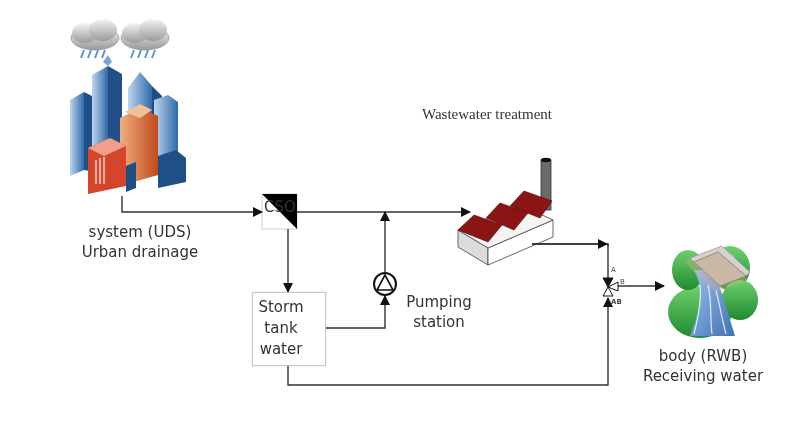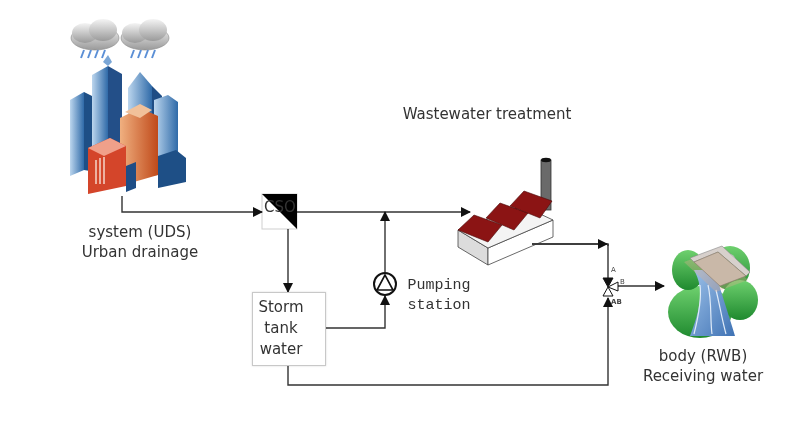--- a/index.html
+++ b/index.html
@@ -157,31 +157,31 @@
 
 <div class="tankbox"></div>
 
 <div class="lbl" style="left:60px; top:222px; width:160px;">
   <div>system (UDS)</div>
   <div>Urban drainage</div>
 </div>
 
 <div class="lbl" style="left:255px; top:166px; width:50px;margin-top:31px;">CSO</div>
 
-<div class="lbl" style="left:392px; top:104px; width:190px;">
+<div class="lbl" style="left:392px; top:104px; width:190px;font-family:Liberation Serif, serif;">
   <div>Wastewater treatment</div>
 </div>
 
 <div class="lbl" style="left:252px; top:297px; width:58px; line-height:21px;">
   <div>Storm</div>
   <div>tank</div>
   <div>water</div>
 </div>
 
-<div class="lbl" style="left:394px; top:276px; width:90px;font-family:Liberation Mono, monospace;">
+<div class="lbl" style="left:394px; top:292px; width:90px;">
   <div>Pumping</div>
   <div>station</div>
 </div>
 
 <div class="small" style="left:611px; top:266px;">A</div>
 <div class="small" style="left:620px; top:278px;">B</div>
 <div class="small" style="left:611px; top:298px;font-weight:bold;">AB</div>
 
 <div class="lbl" style="left:628px; top:346px; width:150px;">
   <div>body (RWB)</div>

